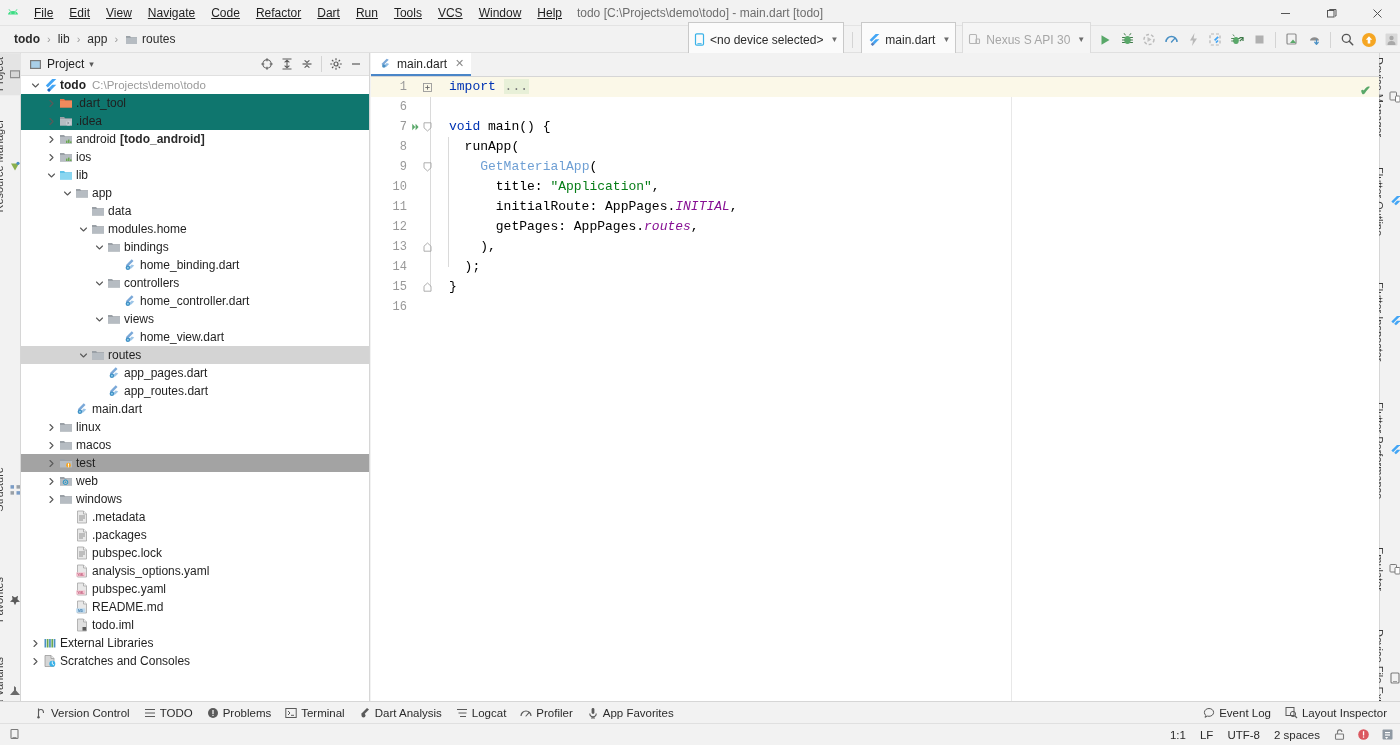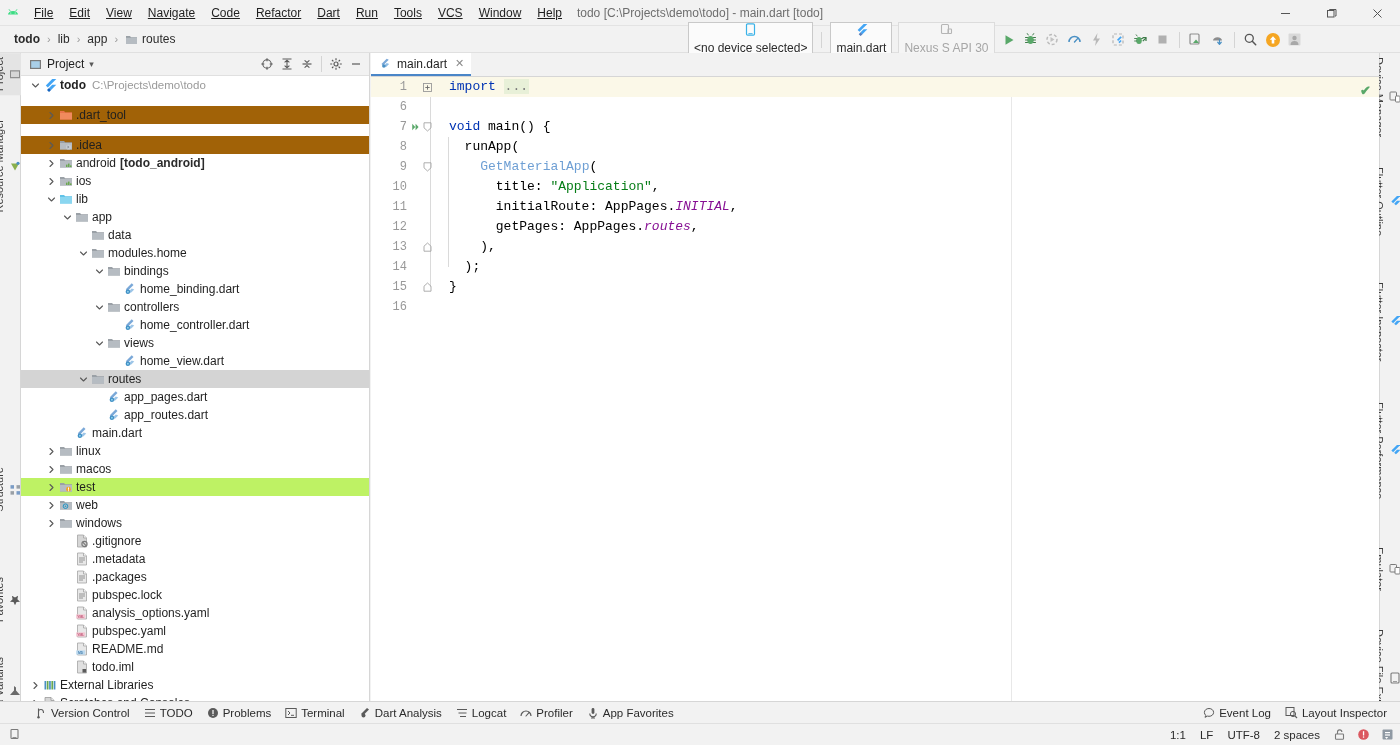--- a/index.html
+++ b/index.html
@@ -46,21 +46,21 @@
   .crumb-sep { color:#9a9a9a; font-size:11px; padding:0 1px; }
 
   .toolbar-right {
     position:absolute; left:685px; top:0; height:27px;
     display:flex; align-items:center; gap:0px;
   }
   .combo {
     display:flex; align-items:center; gap:5px;
     height:35px; padding:0 5px; margin:0 3px;
     border:1px solid #c9c9c9; border-radius:0; background:#fbfbfb;
-    font-size:12px; white-space:nowrap;flex-direction:column;
+    font-size:12px; white-space:nowrap;
   }
   .combo.disabled { color:#a6a6a6; border-color:#dcdcdc; background:#f5f5f5; }
   .combo .arrow { font-size:8px; color:#6b6b6b; margin-left:2px; }
   .vsep { width:1px; height:16px; background:#d4d4d4; margin:0 5px; }
   .tb-icon {
     width:22px; height:22px; display:flex; align-items:center; justify-content:center;
     border-radius:3px;
   }
 
   
@@ -92,22 +92,22 @@
   }
   .panel-title { font-size:12px; color:#1f1f1f; }
   .panel-hdr-icons { margin-left:auto; display:flex; align-items:center; gap:2px; padding-right:4px; }
   .hdr-icon { width:18px; height:18px; display:flex; align-items:center; justify-content:center; }
 
   .tree { position:absolute; top:23px; left:0; right:0; bottom:0; overflow:hidden; background:#fff; }
   .row {
     height:18px; display:flex; align-items:center; font-size:12px;
     white-space:nowrap; position:relative; padding-right:4px;
   }
-  .row.hl-yellow { background:#a16207;margin-top:12px; }
-  .row.hl-green  { background:#bef264; }
+  .row.hl-yellow { background:#0f766e; }
+  .row.hl-green  { background:#a3a3a3; }
   .row.hl-sel    { background:#d4d4d4; }
   .twisty { width:13px; height:13px; display:flex; align-items:center; justify-content:center; color:#5a5a5a; font-size:9px; flex:0 0 13px; }
   .ficon { width:15px; height:15px; margin-right:3px; flex:0 0 15px; display:flex; align-items:center; justify-content:center;}
   .rlabel { color:#1f1f1f; }
   .rlabel.bold { font-weight:bold; }
   .rpath { color:#9a9a9a; margin-left:6px; font-size:11.5px; }
   .rsub { font-weight:bold; margin-left:4px; }
 
   
   .editor-wrap {
@@ -858,33 +858,20 @@
               <path d="M3 1.5l3 3-3 3" fill="none" stroke="#5a5a5a" stroke-width="1.1" stroke-linecap="round" stroke-linejoin="round"></path>
             </svg>
           </div>
           <div class="ficon">
             <svg width="14" height="14" viewBox="0 0 14 14">
               <path d="M1 3h4l1.2 1.3H13V11.5H1z" fill="#9aa0a6"></path>
               <path d="M1 5h12v6.5H1z" fill="#b6bcc2"></path>
             </svg>
           </div>
           <span class="rlabel">windows</span>
-        </div>
-        <div class="row">
-          <div style="width: 40px; flex: 0 0 40px;"></div>
-          <div class="twisty"></div>
-          <div class="ficon">
-            <svg width="14" height="14" viewBox="0 0 14 14">
-              <path d="M2.5 1h6l3 3v9h-9z" fill="#d6d6d6" stroke="#a5a5a5" stroke-width="0.8"></path>
-              <path d="M8.5 1v3h3" fill="#ececec" stroke="#a5a5a5" stroke-width="0.8"></path>
-              <circle cx="9.5" cy="10" r="2.6" fill="none" stroke="#7a7a7a" stroke-width="1.1"></circle>
-              <path d="M7.7 8.2l3.6 3.6" stroke="#7a7a7a" stroke-width="1.1"></path>
-            </svg>
-          </div>
-          <span class="rlabel">.gitignore</span>
         </div>
         <div class="row">
           <div style="width: 40px; flex: 0 0 40px;"></div>
           <div class="twisty"></div>
           <div class="ficon">
             <svg width="14" height="14" viewBox="0 0 14 14">
               <path d="M2.5 1h6l3 3v9h-9z" fill="#e8e8e8" stroke="#a5a5a5" stroke-width="0.8"></path>
               <path d="M8.5 1v3h3" fill="#f5f5f5" stroke="#a5a5a5" stroke-width="0.8"></path>
               <path d="M4 6h6M4 8h6M4 10h4" stroke="#8a8a8a" stroke-width="0.9"></path>
             </svg>

